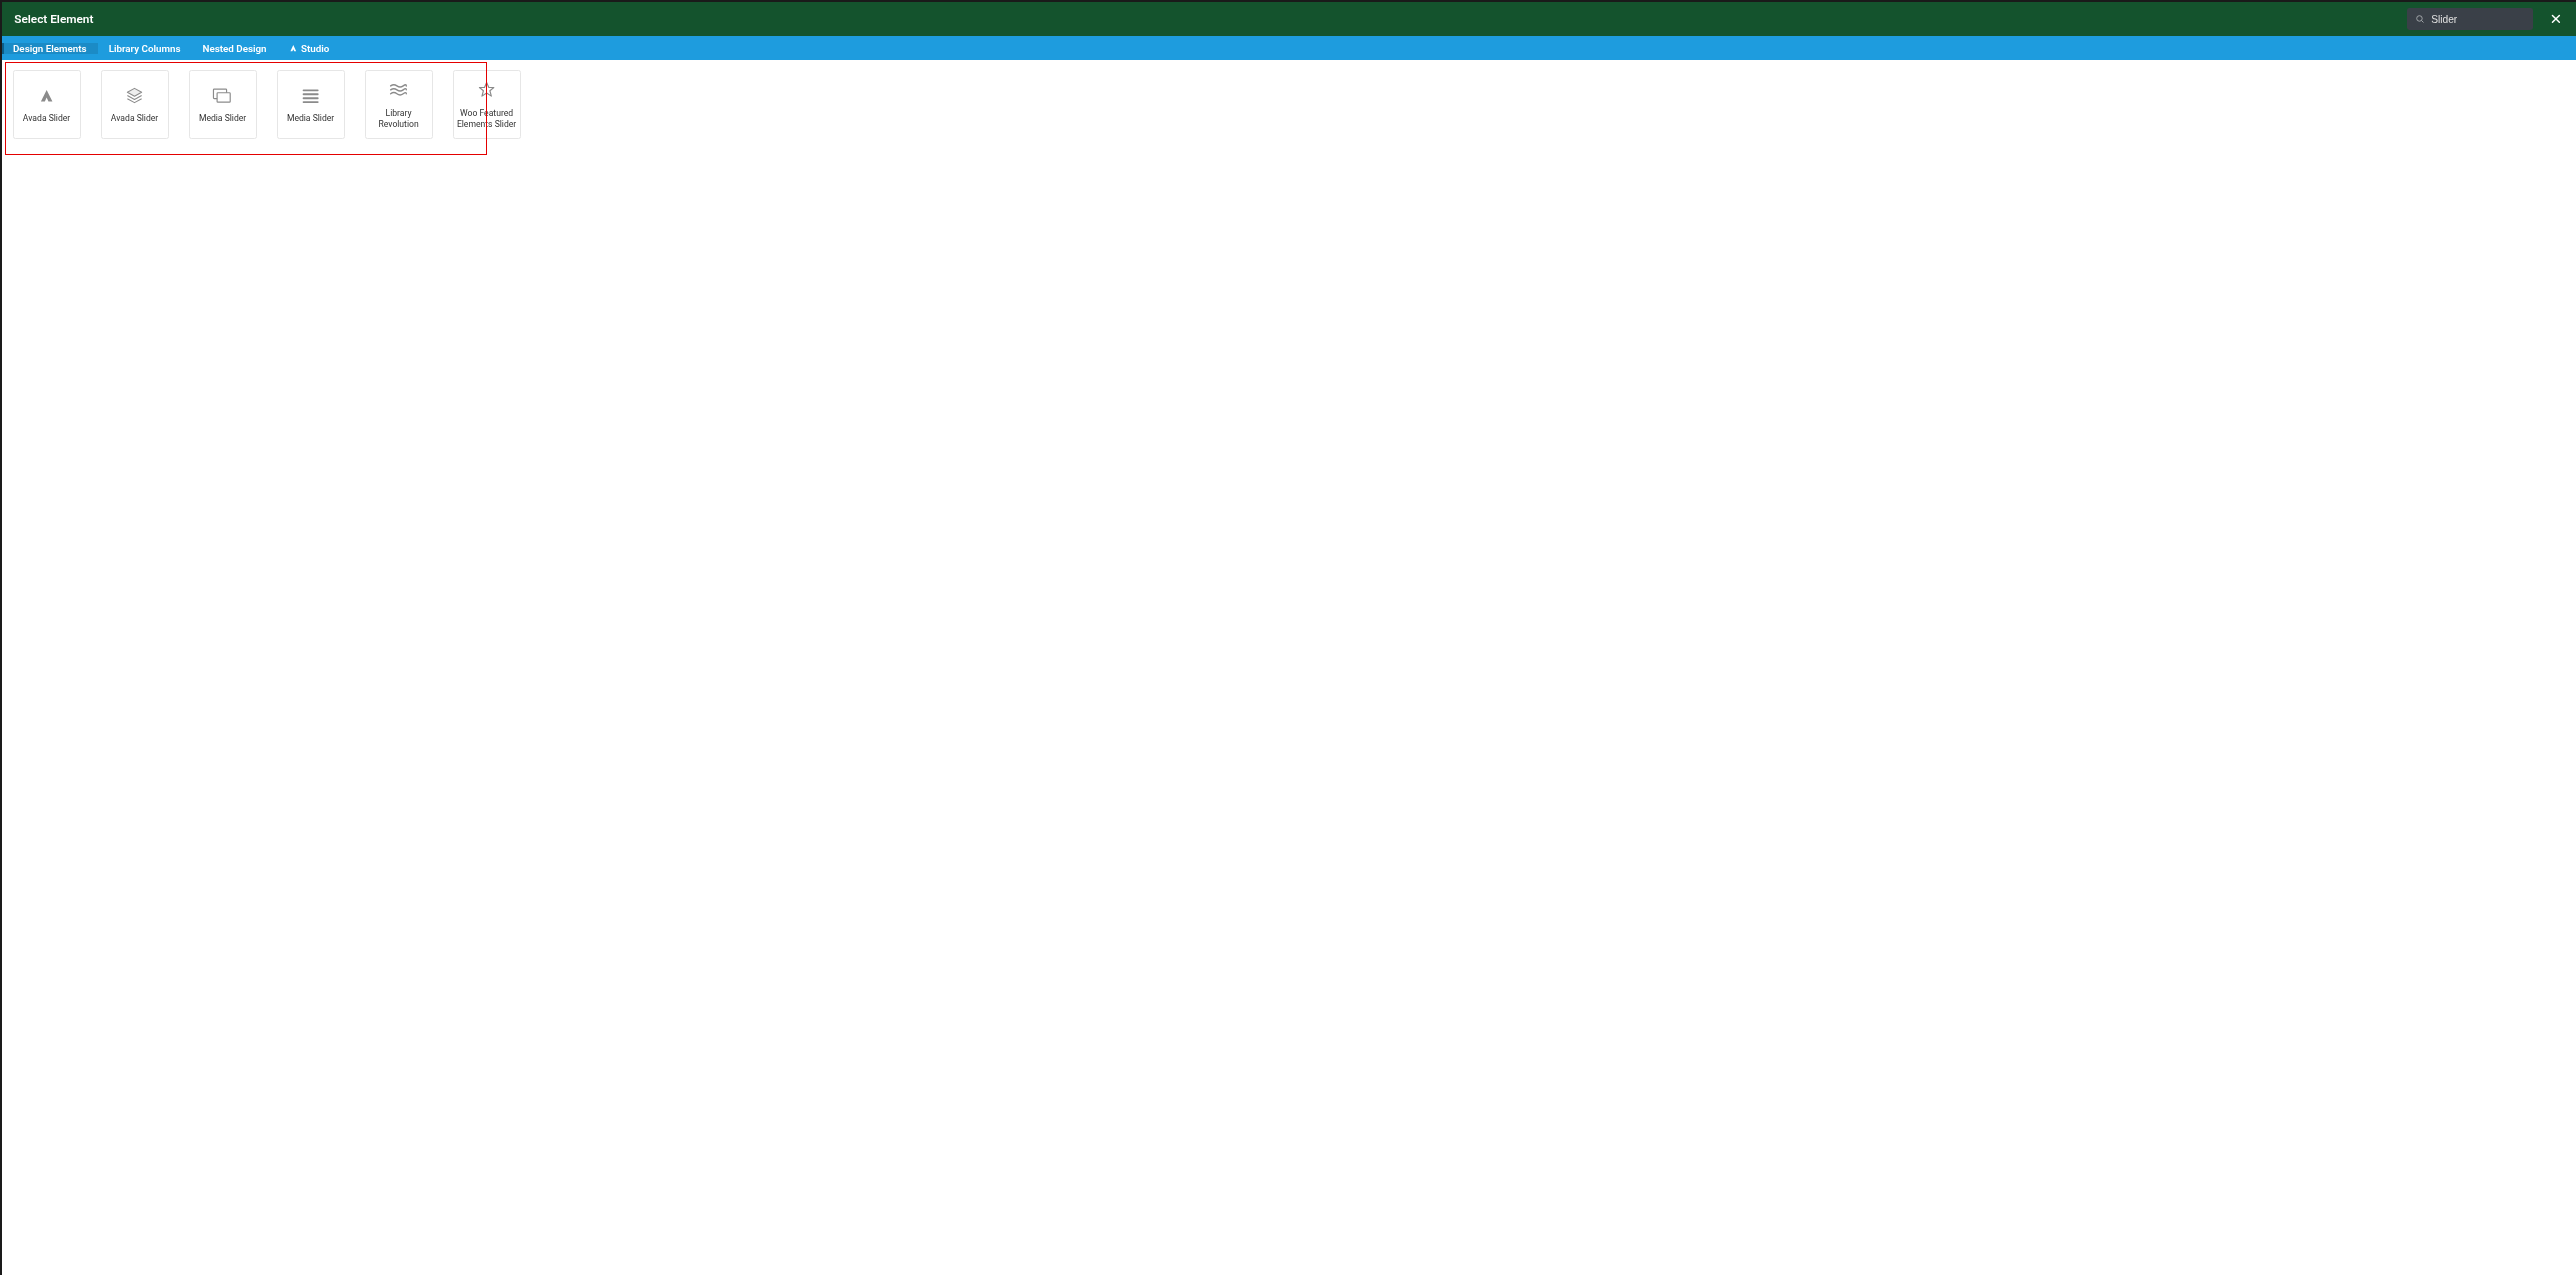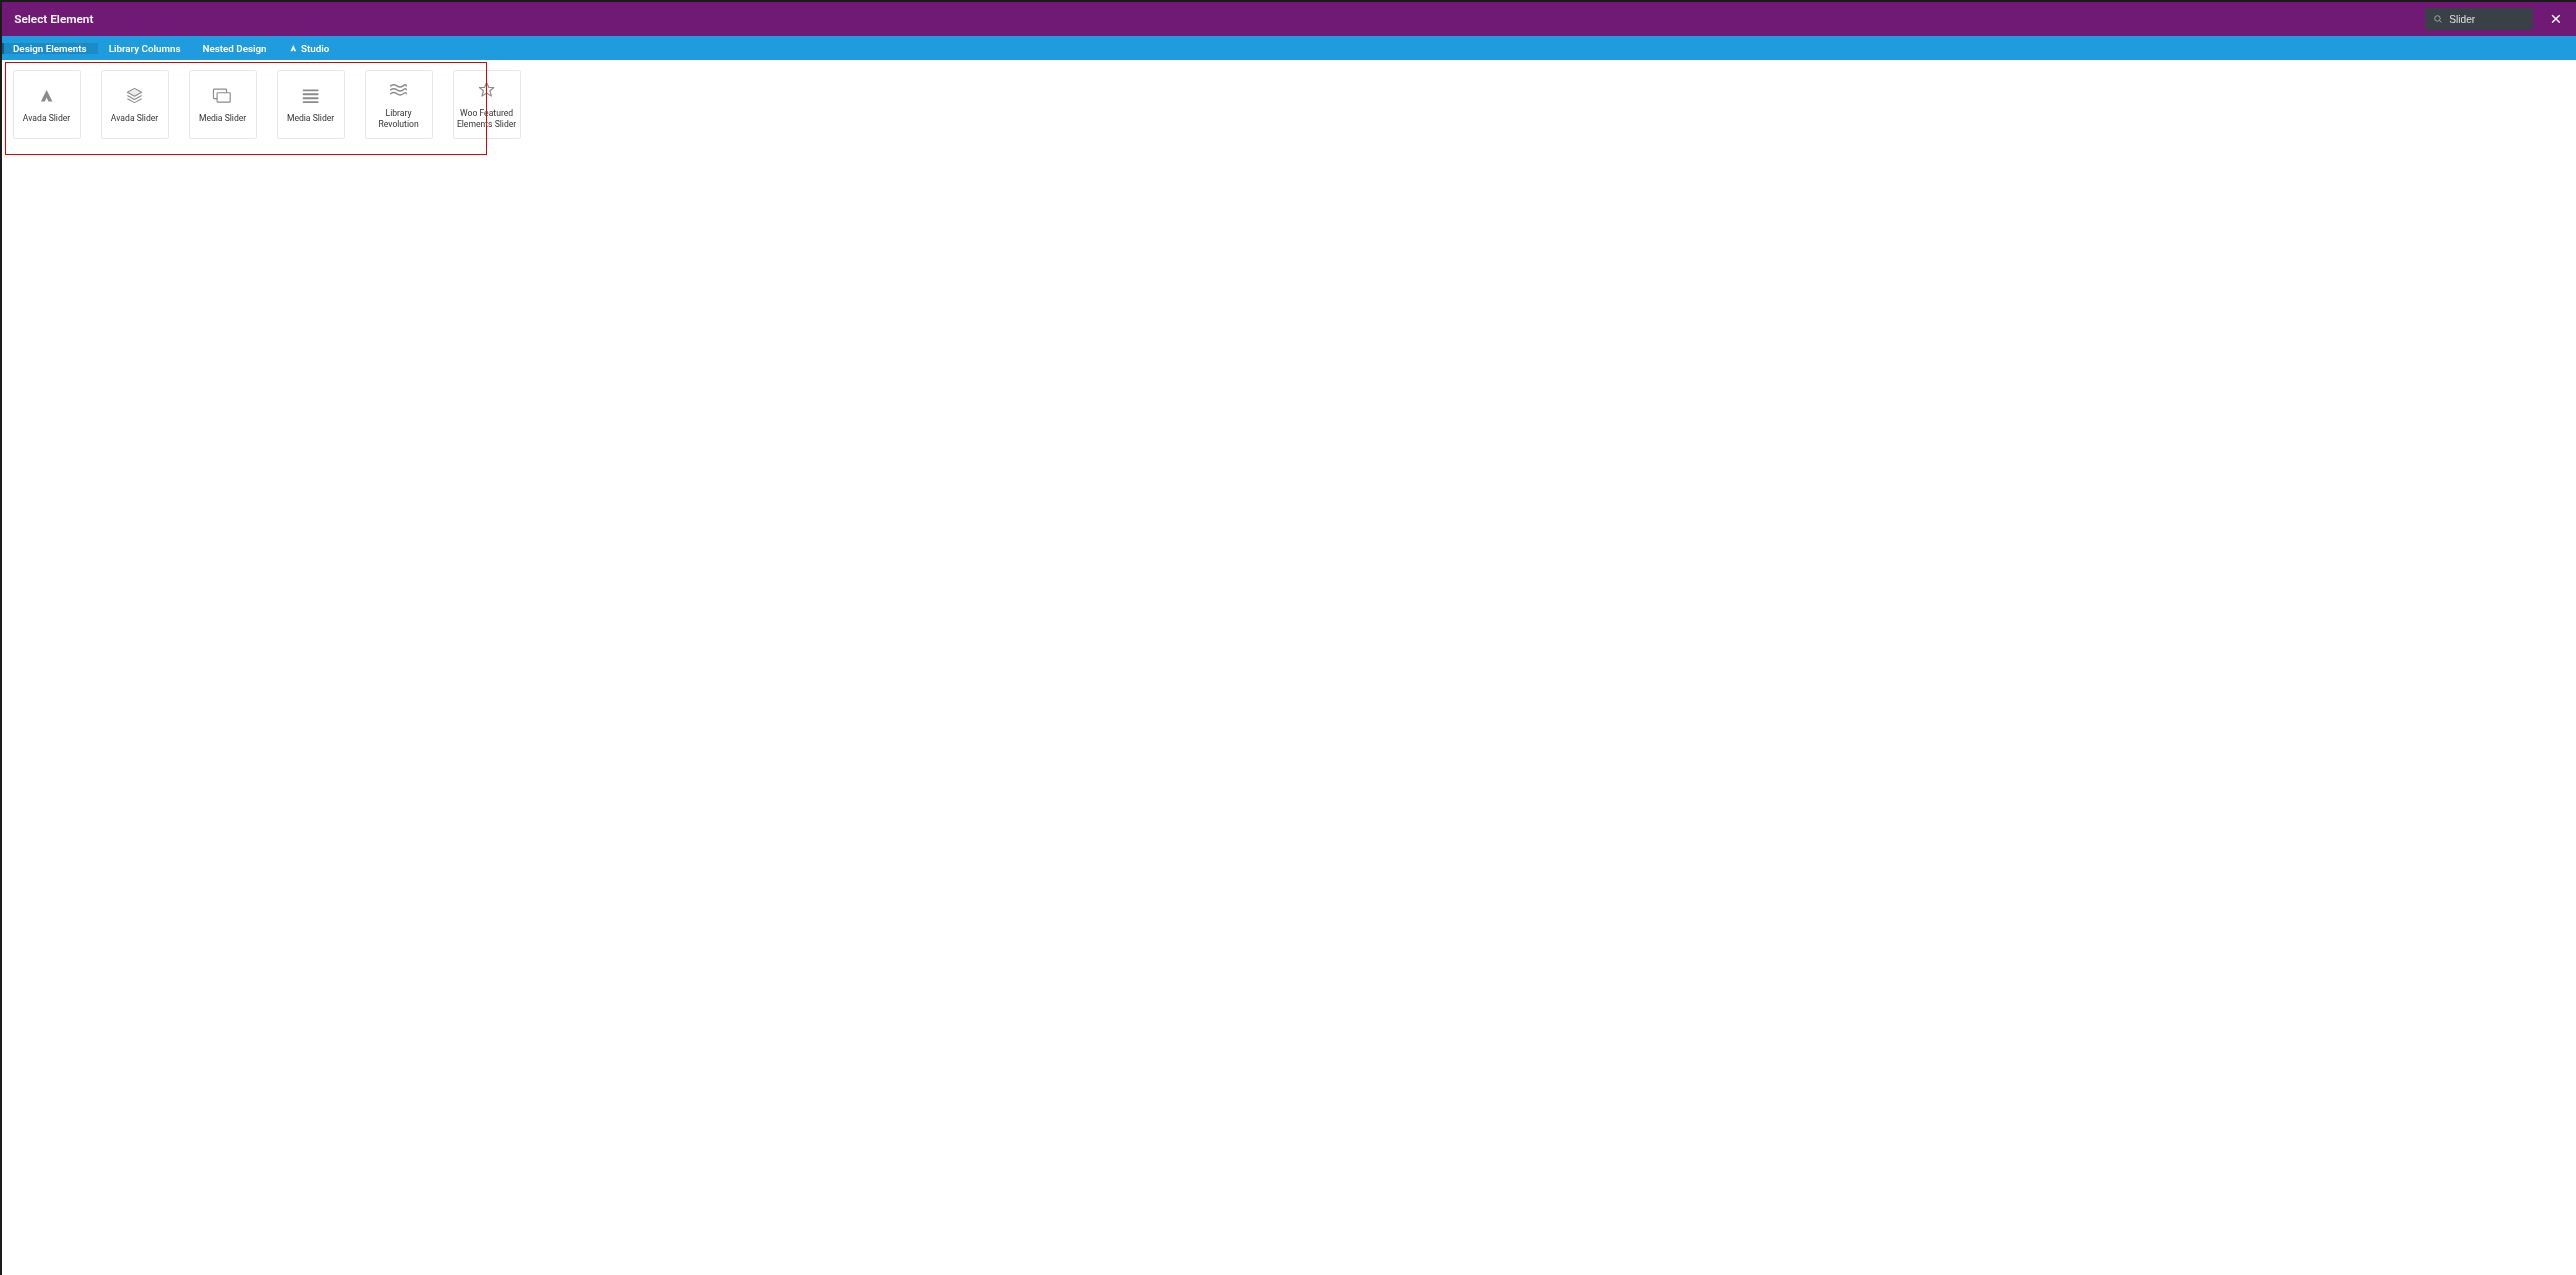--- a/index.html
+++ b/index.html
@@ -18,42 +18,42 @@
       position: absolute;
       top: 2.4px;
       left: 2.4px;
       right: 0;
       bottom: 0;
       background: #fff;
       display: flex;
       flex-direction: column;
     }
     .modal-header {
-      background: #701a75;
+      background: #14532d;
       height: 34px;
       display: flex;
       align-items: center;
       padding: 0 11.8px;
       justify-content: space-between;
     }
     .modal-title {
       color: #fff;
       font-size: 11.8px;
       font-weight: 600;
     }
     .header-right {
       display: flex;
       align-items: center;
       gap: 15.7px;
     }
     .search-box {
       background: #3a4048;
       border-radius: 2.4px;
       height: 22px;
-      width: 108px;
+      width: 126px;
       display: flex;
       align-items: center;
       padding: 0 7.9px;
       gap: 6.3px;
     }
     .search-icon {
       width: 10.2px;
       height: 10.2px;
       flex-shrink: 0;
     }

